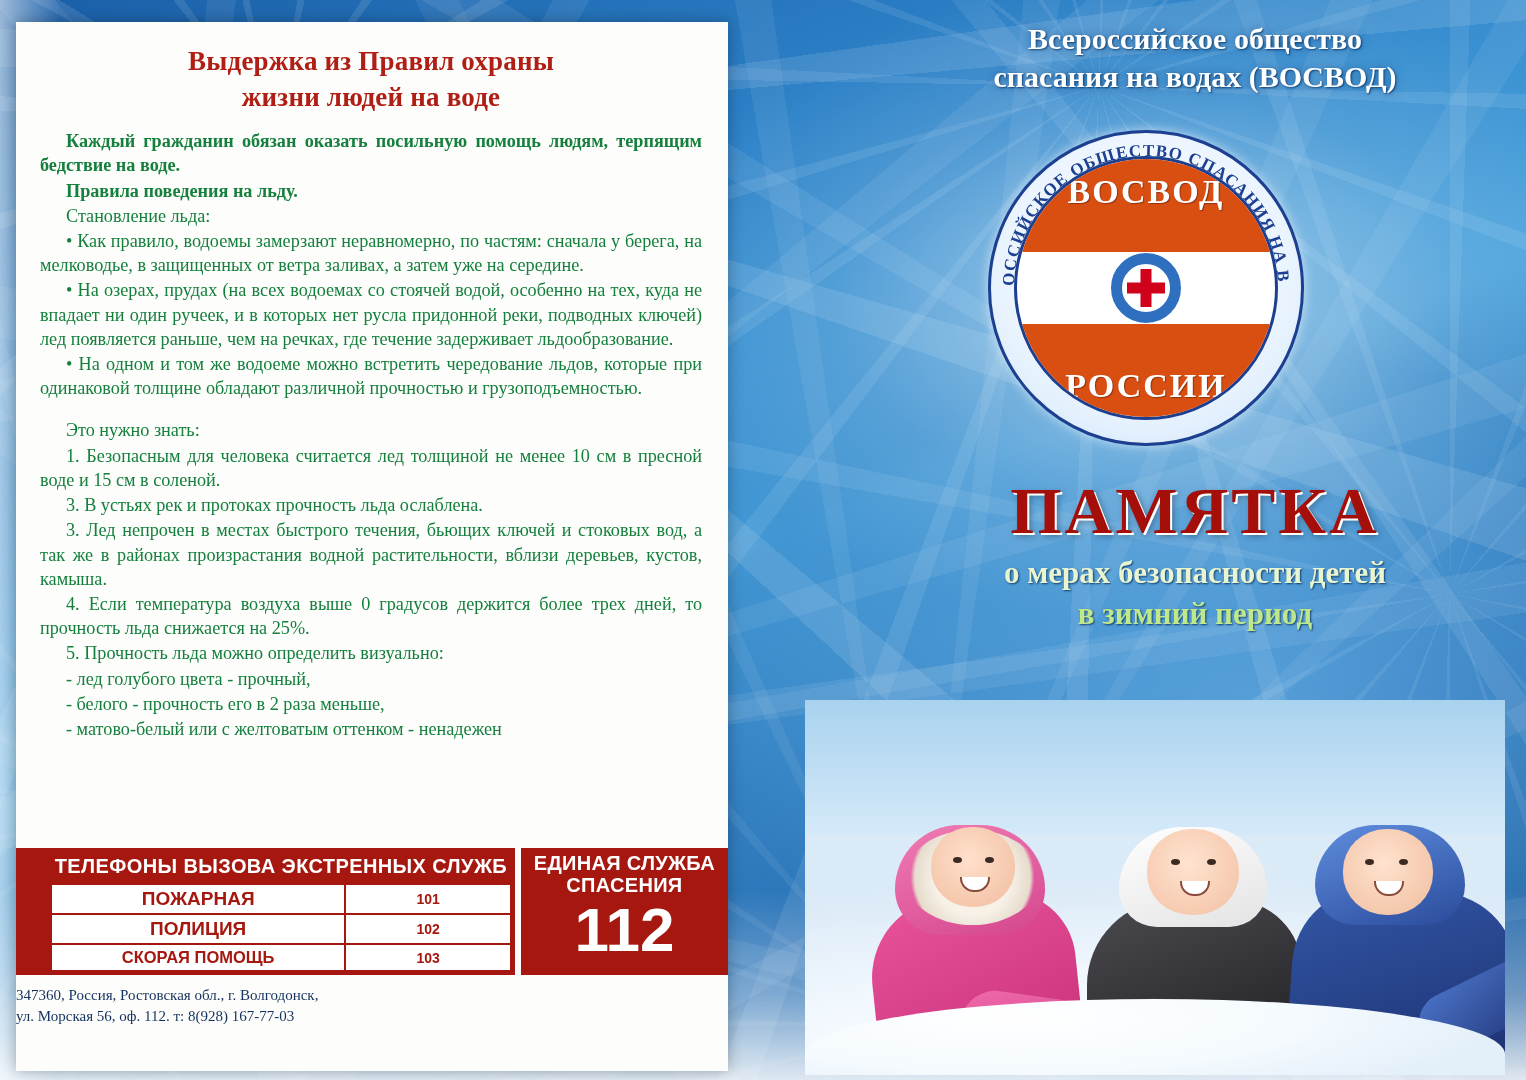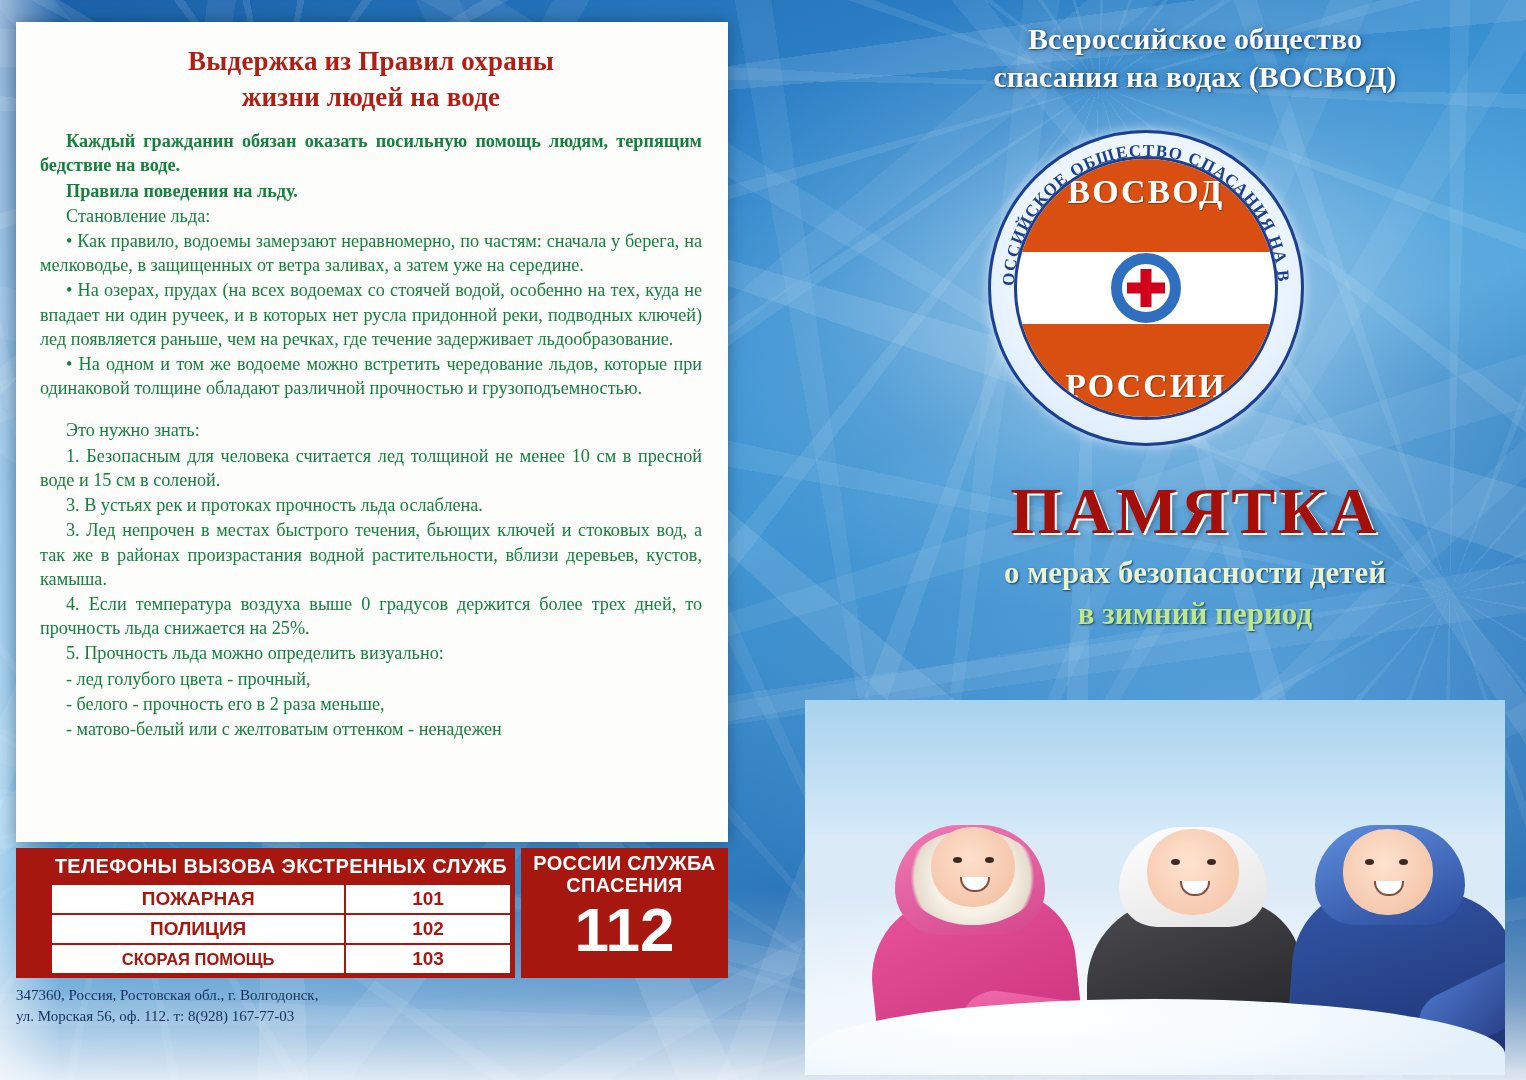--- a/index.html
+++ b/index.html
@@ -63,21 +63,21 @@
     background: linear-gradient(to right, rgba(255,255,255,.55), rgba(255,255,255,0));
     pointer-events: none;
   }
 
   
   #left-panel {
     position: absolute;
     left: 16px;
     top: 22px;
     width: 712px;
-    height: 820px;
+    height: 1049px;
     background: #fdfdfb;
     box-shadow: 0 0 14px rgba(0,0,0,.30);
   }
   #left-panel .inner {
     padding: 18px 26px 10px 24px;
   }
   .doc-title {
     color: #b01f15;
     text-align: center;
     font-size: 27px;
@@ -129,21 +129,21 @@
   .phones-table td {
     border: 2px solid #a6170f;
     font-family: "Liberation Sans", sans-serif;
     font-weight: bold;
     color: #a6170f;
     text-align: center;
     font-size: 19px;
     padding: 3px 4px;
   }
   .phones-table td.svc { width: 64%; }
-  .phones-table td.num { width: 36%; font-size: 19px; }
+  .phones-table td.num { width: 36%; font-size: 14px; }
   .phones-table tr.small td.svc { font-size: 16.5px; }
 
   #single-box {
     width: 218px;
     background: #a6170f;
     color: #fff;
     text-align: center;
     font-family: "Liberation Sans", sans-serif;
     display: flex;
     flex-direction: column;
@@ -452,21 +452,21 @@
         <td class="num">102</td>
       </tr>
       <tr class="small">
         <td class="svc">СКОРАЯ ПОМОЩЬ</td>
         <td class="num">103</td>
       </tr>
     </tbody>
       </table>
   </div>
   <div id="single-box">
-    <div class="l1">РОССИИ СЛУЖБА</div>
+    <div class="l1">ЕДИНАЯ СЛУЖБА</div>
     <div class="l2">СПАСЕНИЯ</div>
     <div class="big">112</div>
   </div>
 </div>
 
 <div id="address">
   <div>347360, Россия, Ростовская обл., г. Волгодонск,</div>
   <div>ул. Морская 56, оф. 112. т: 8(928) 167-77-03</div>
 </div>
 

